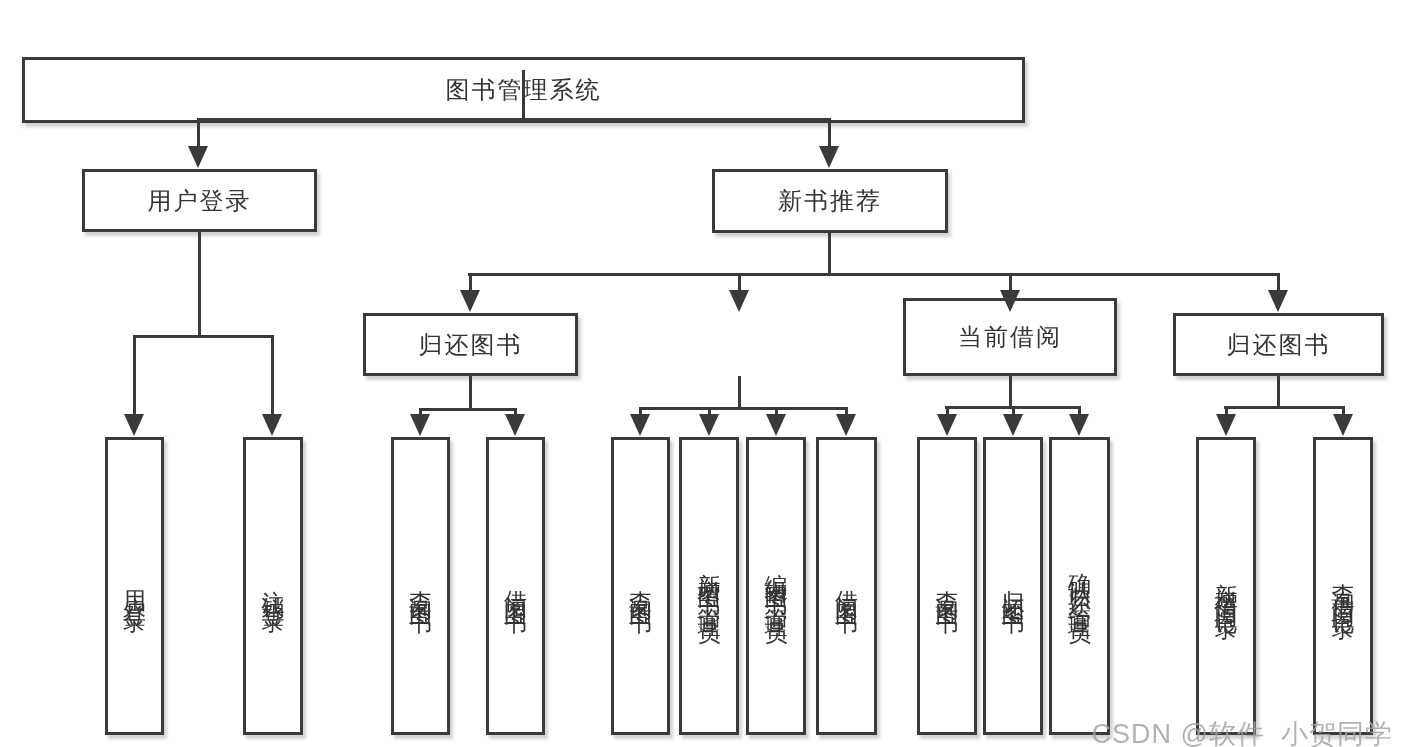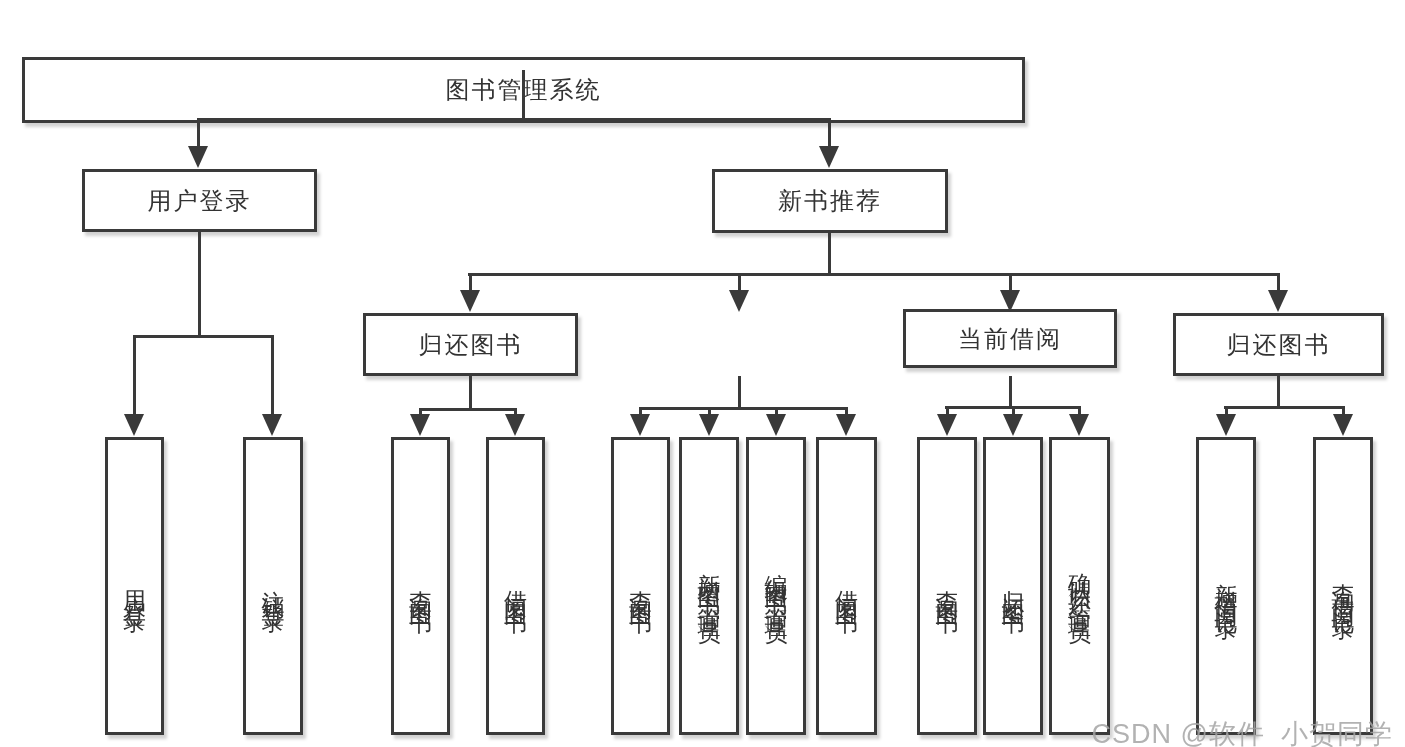--- a/index.html
+++ b/index.html
@@ -40,21 +40,21 @@
   <div class="box" style="left:82px;top:169px;width:235px;height:63px;">
     <span class="hlabel">用户登录</span>
   </div>
   <div class="box" style="left:712px;top:169px;width:236px;height:64px;">
     <span class="hlabel">新书推荐</span>
   </div>
 
   <div class="box" style="left:363px;top:313px;width:215px;height:63px;">
     <span class="hlabel">归还图书</span>
   </div>
-  <div class="box" style="left:903px;top:309px;width:214px;height:59px;">
+  <div class="box" style="left:903px;top:298px;width:214px;height:78px;">
     <span class="hlabel">当前借阅</span>
   </div>
   <div class="box" style="left:1173px;top:313px;width:211px;height:63px;">
     <span class="hlabel">归还图书</span>
   </div>
 
   <div class="box vbox" style="left:105px;top:437px;width:59px;height:298px;">
     <span class="vlabel">用户登录</span>
   </div>
   <div class="box vbox" style="left:243px;top:437px;width:60px;height:298px;">

